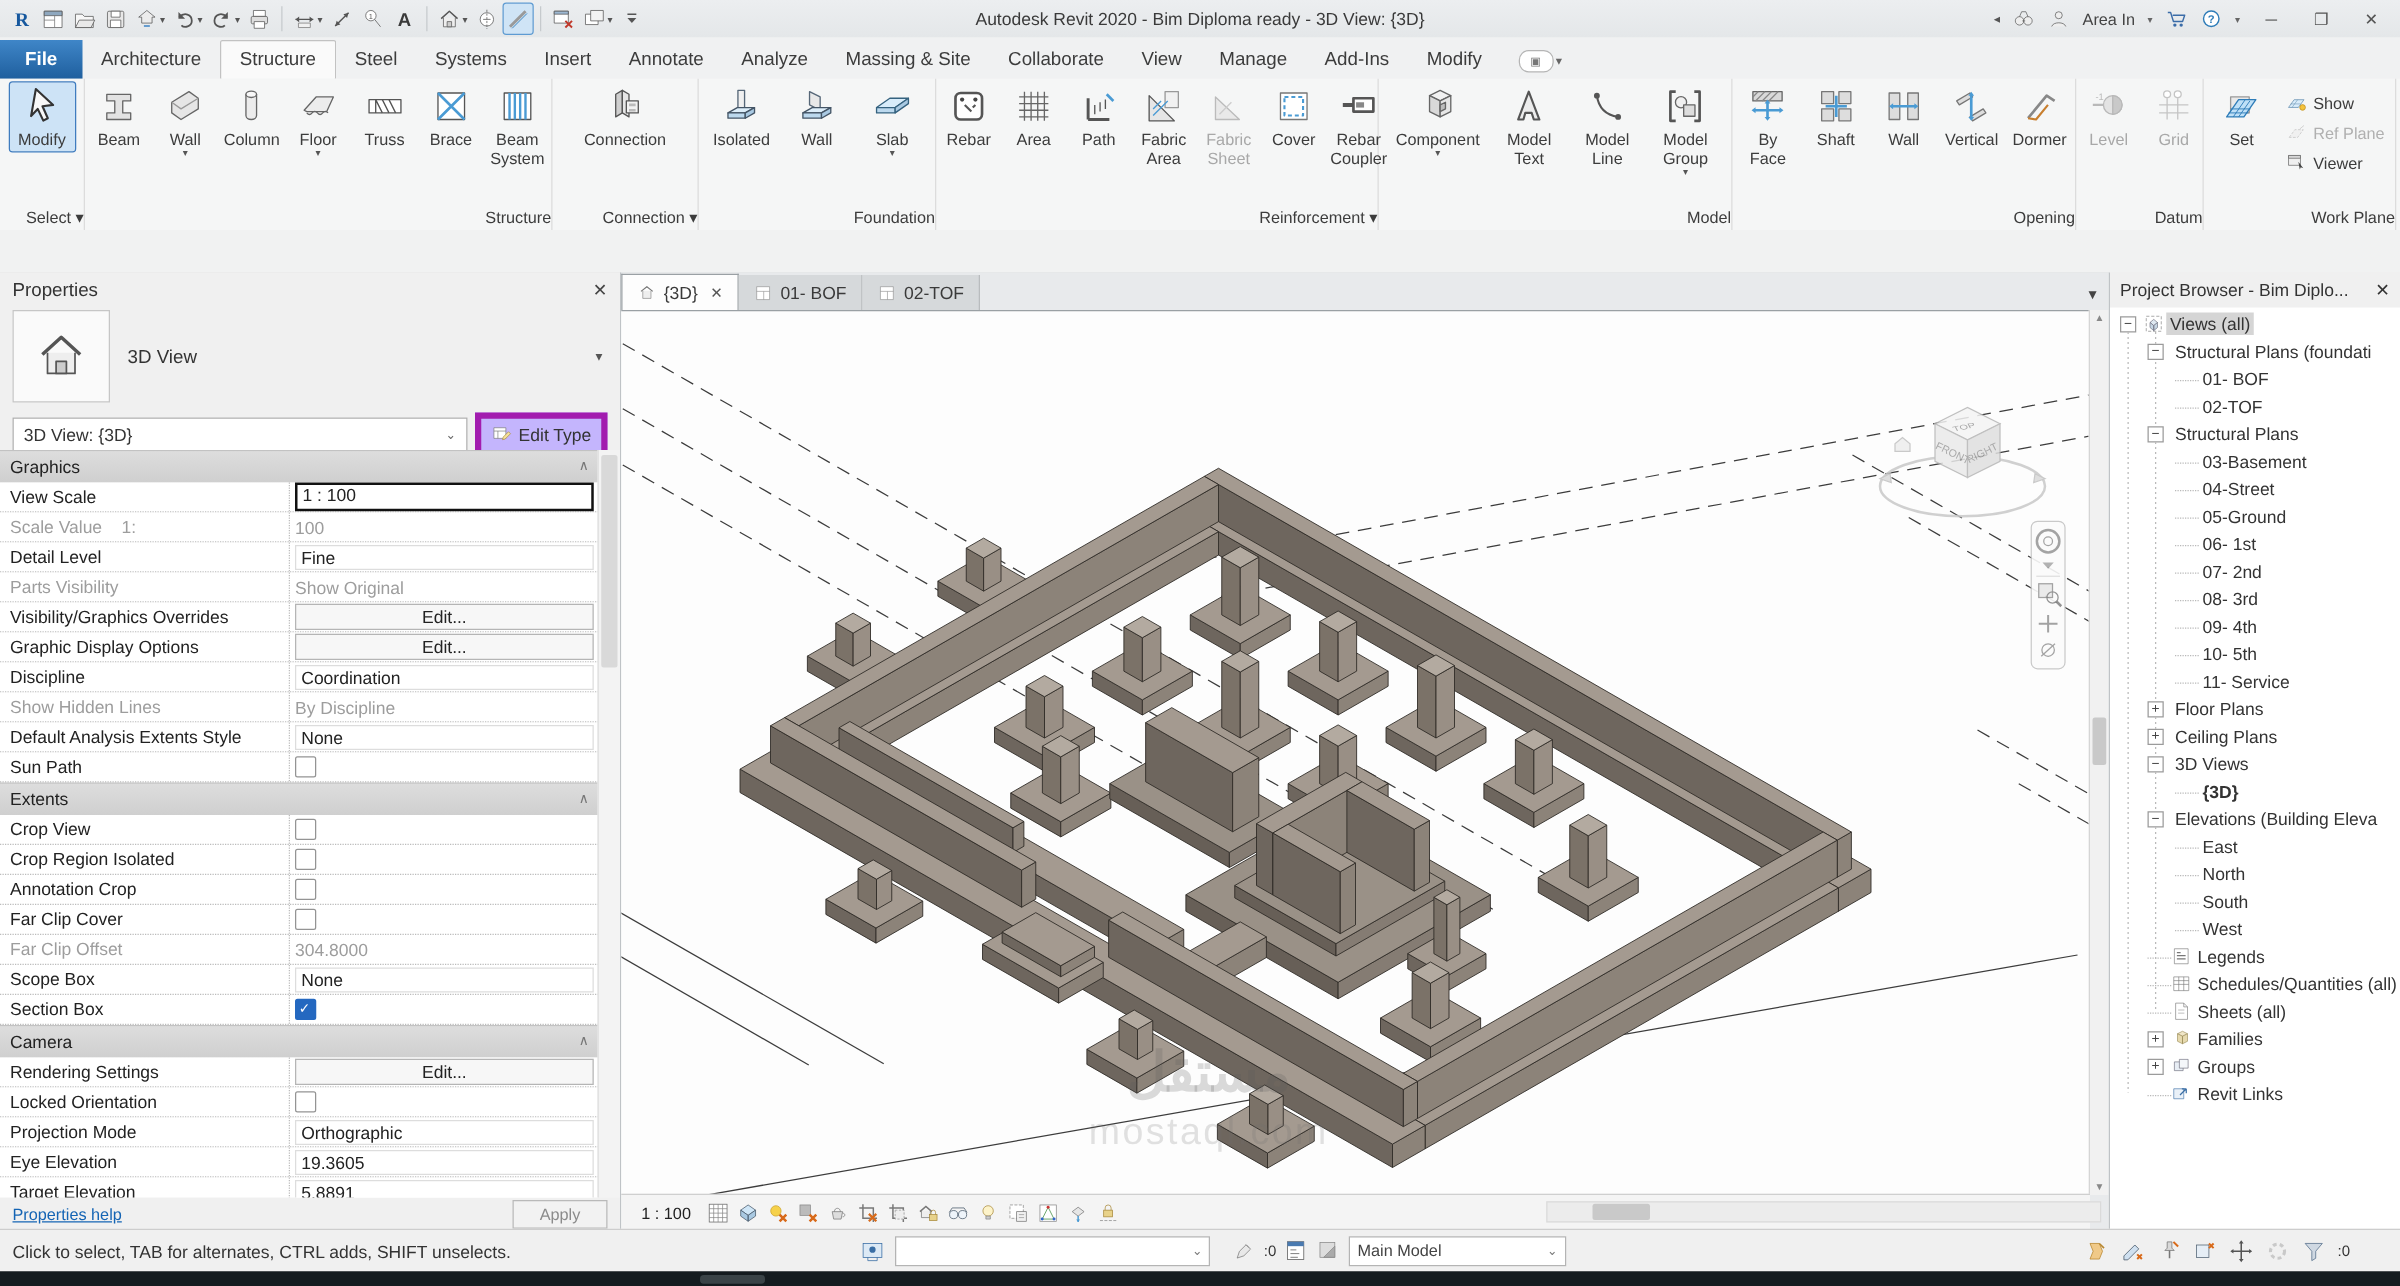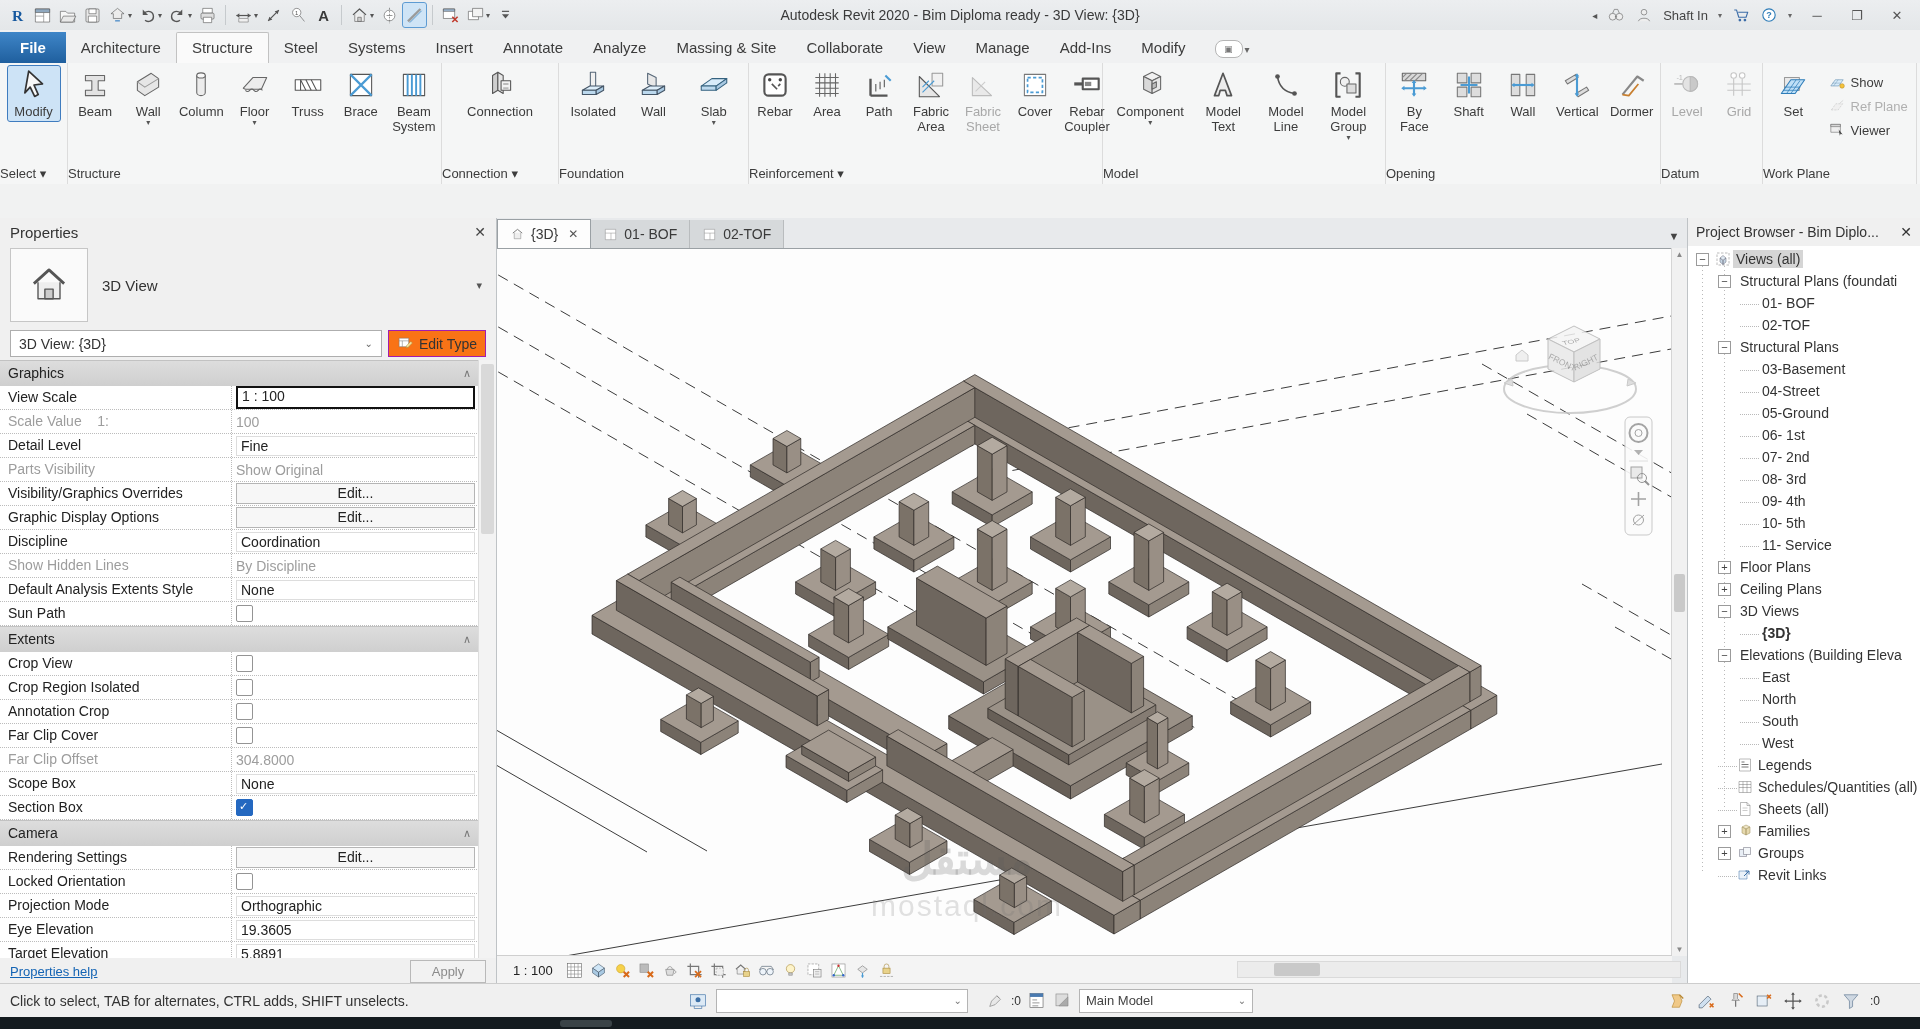--- a/index.html
+++ b/index.html
@@ -20,21 +20,21 @@
   .tabrow{position:absolute;left:0;top:30px;right:0;height:33px;background:#f0f1f2;display:flex;align-items:flex-end;font-size:15px;}
   .rtab{padding:6px 15px 7px;color:#3c3c3c;}
   .rtab.file{background:linear-gradient(#3f86c8,#1f5f9e);color:#fff;padding:7px 20px;font-weight:bold;}
   .rtab.active{background:#fafafa;border:1px solid #c2c2c2;border-bottom:none;border-radius:2px 2px 0 0;}
   .ribstate{margin-left:14px;margin-bottom:5px;display:flex;align-items:center;color:#666;font-size:10px;gap:2px;}
   .ribstate .bx{width:26px;height:16px;border:1px solid #b5b5b5;border-radius:8px;background:#fff;display:flex;align-items:center;justify-content:center;font-size:9px;color:#777;}
   
   .ribbon{position:absolute;left:0;top:63px;right:0;height:121px;background:#f5f6f6;border-bottom:1px solid #c9c9c9;display:flex;}
   .rpanel{height:100%;border-right:1px solid #dcdcdc;display:flex;flex-direction:column;box-sizing:border-box;}
   .rbody{flex:1;display:flex;justify-content:space-evenly;align-items:flex-start;padding-top:3px;}
-  .plabel{height:20px;line-height:20px;text-align:left;font-size:13px;color:#3c3c3c;white-space:nowrap;margin-top:20px;}
+  .plabel{height:20px;line-height:20px;text-align:right;font-size:13px;color:#3c3c3c;white-space:nowrap;margin-top:20px;}
   .rbtn{display:flex;flex-direction:column;align-items:center;padding:2px 3px;border-radius:2px;min-width:46px;}
   .rbtn .ric{width:34px;height:34px;}
   .rbtn .rlbl{font-size:13px;line-height:15px;text-align:center;color:#3c3c3c;margin-top:2px;white-space:nowrap;}
   .rbtn.sel{background:#cde3f6;outline:1px solid #3f7cbf;}
   .rbtn.dis .rlbl{color:#a8a8a8;}
   .rbtn .ddc{font-size:8px;color:#555;line-height:8px;}
   .smallcol{display:flex;flex-direction:column;justify-content:flex-start;gap:4px;padding-top:6px;}
   .sbtn{display:flex;align-items:center;gap:5px;font-size:13px;color:#3c3c3c;padding:1px 4px;}
   .sbtn.dis{color:#b0b0b0;}
   .sbtn .sic{width:18px;height:18px;}
@@ -47,21 +47,21 @@
   .ptitle{height:28px;display:flex;align-items:center;padding:0 10px;color:#333;font-size:15px;background:#f0f0f0;}
   .ptitle .x{margin-left:auto;color:#444;font-size:14px;}
   .typesel{margin:2px 10px 0;display:flex;align-items:center;gap:14px;}
   .typebox{width:76px;height:72px;background:#fafafa;border:1px solid #c6c6c6;display:flex;align-items:center;justify-content:center;}
   .typebox svg{width:44px;height:44px;}
   .typename{font-size:15px;color:#333;}
   .typecaret{margin-left:auto;color:#555;font-size:11px;padding-right:4px;}
   .selrow{display:flex;margin:8px 10px 0;gap:6px;align-items:center;border-radius:13px;}
   .selcombo{flex:1;height:25px;border:1px solid #aeaeae;background:#fff;display:flex;align-items:center;padding:0 8px;font-size:14px;}
   .selcombo .c{margin-left:auto;color:#666;font-size:10px;}
-  .edittype{height:25px;border:1px solid #a21caf;background:#f97316;display:flex;align-items:center;gap:5px;padding:0 8px;font-size:14px;}
+  .edittype{height:25px;border:5px solid #a21caf;background:#c4b5fd;display:flex;align-items:center;gap:5px;padding:0 8px;font-size:14px;}
   .ptable{position:absolute;left:0;right:17px;top:142px;bottom:26px;background:#f0f0f0;overflow:hidden;}
   .psection{height:25px;line-height:25px;background:linear-gradient(#dddddd,#cfcfcf);padding:0 8px;color:#222;display:flex;border-top:1px solid #c2c2c2;}
   .psection .ar{margin-left:auto;color:#777;font-size:11px;}
   .prow{height:24px;display:flex;background:#fff;border-bottom:1px dotted #bcbcbc;box-sizing:border-box;}
   .plab{width:232px;padding:3px 4px 0 8px;box-sizing:border-box;border-right:1px dotted #bcbcbc;white-space:pre;overflow:hidden;color:#222;}
   .plab.dis{color:#9d9d9d;}
   .pval{flex:1;padding:2px 4px;box-sizing:border-box;display:flex;align-items:center;color:#222;}
   .pval.dis{color:#9d9d9d;}
   .vbox{flex:1;border:1px solid #c4c4c4;background:#fff;height:18px;line-height:18px;padding:0 4px;}
   .vfocus{border:2px solid #111;height:19px;line-height:17px;font-size:14px;}
@@ -256,21 +256,21 @@
       <span style="color:#555;font-size:10px;">◂</span>
       <span id="ic-binoc" style="width: 18px; height: 18px; display: inline-block;"><svg viewBox="0 0 32 32" width="100%" height="100%" fill="none" stroke-linejoin="round">
             <circle cx="10" cy="19" r="6" fill="#eee" stroke="#555"></circle>
             <circle cx="22" cy="19" r="6" fill="#eee" stroke="#555"></circle>
             <path d="M10 13l3-7h6l3 7M14 19h4" stroke="#555"></path>
           </svg></span>
       <span id="ic-person" style="width: 18px; height: 18px; display: inline-block;"><svg viewBox="0 0 32 32" width="100%" height="100%" fill="none" stroke-linejoin="round">
             <circle cx="16" cy="11" r="5" fill="#eee" stroke="#555"></circle>
             <path d="M6 27c2-7 18-7 20 0" fill="#eee" stroke="#555"></path>
           </svg></span>
-      <span>Shaft In</span>
+      <span>Area In</span>
       <span style="font-size:8px;color:#666;">▾</span>
       <span id="ic-cart" style="width: 18px; height: 18px; display: inline-block;"><svg viewBox="0 0 32 32" width="100%" height="100%" fill="none" stroke-linejoin="round">
             <path d="M4 7h4l4 13h13l3-9H11" fill="none" stroke="#3b6ca8" stroke-width="2"></path>
             <circle cx="14" cy="25" r="2.4" fill="#3b6ca8" stroke="none"></circle>
             <circle cx="23" cy="25" r="2.4" fill="#3b6ca8" stroke="none"></circle>
           </svg></span>
       <span id="ic-help" style="width: 18px; height: 18px; display: inline-block;"><svg viewBox="0 0 32 32" width="100%" height="100%" fill="none" stroke-linejoin="round">
             <circle cx="16" cy="16" r="11" fill="#fff" stroke="#2e7cb8" stroke-width="2"></circle>
             <text x="16" y="22" font-size="16" font-weight="bold" text-anchor="middle" fill="#2e7cb8" stroke="none">?</text>
           </svg></span>

